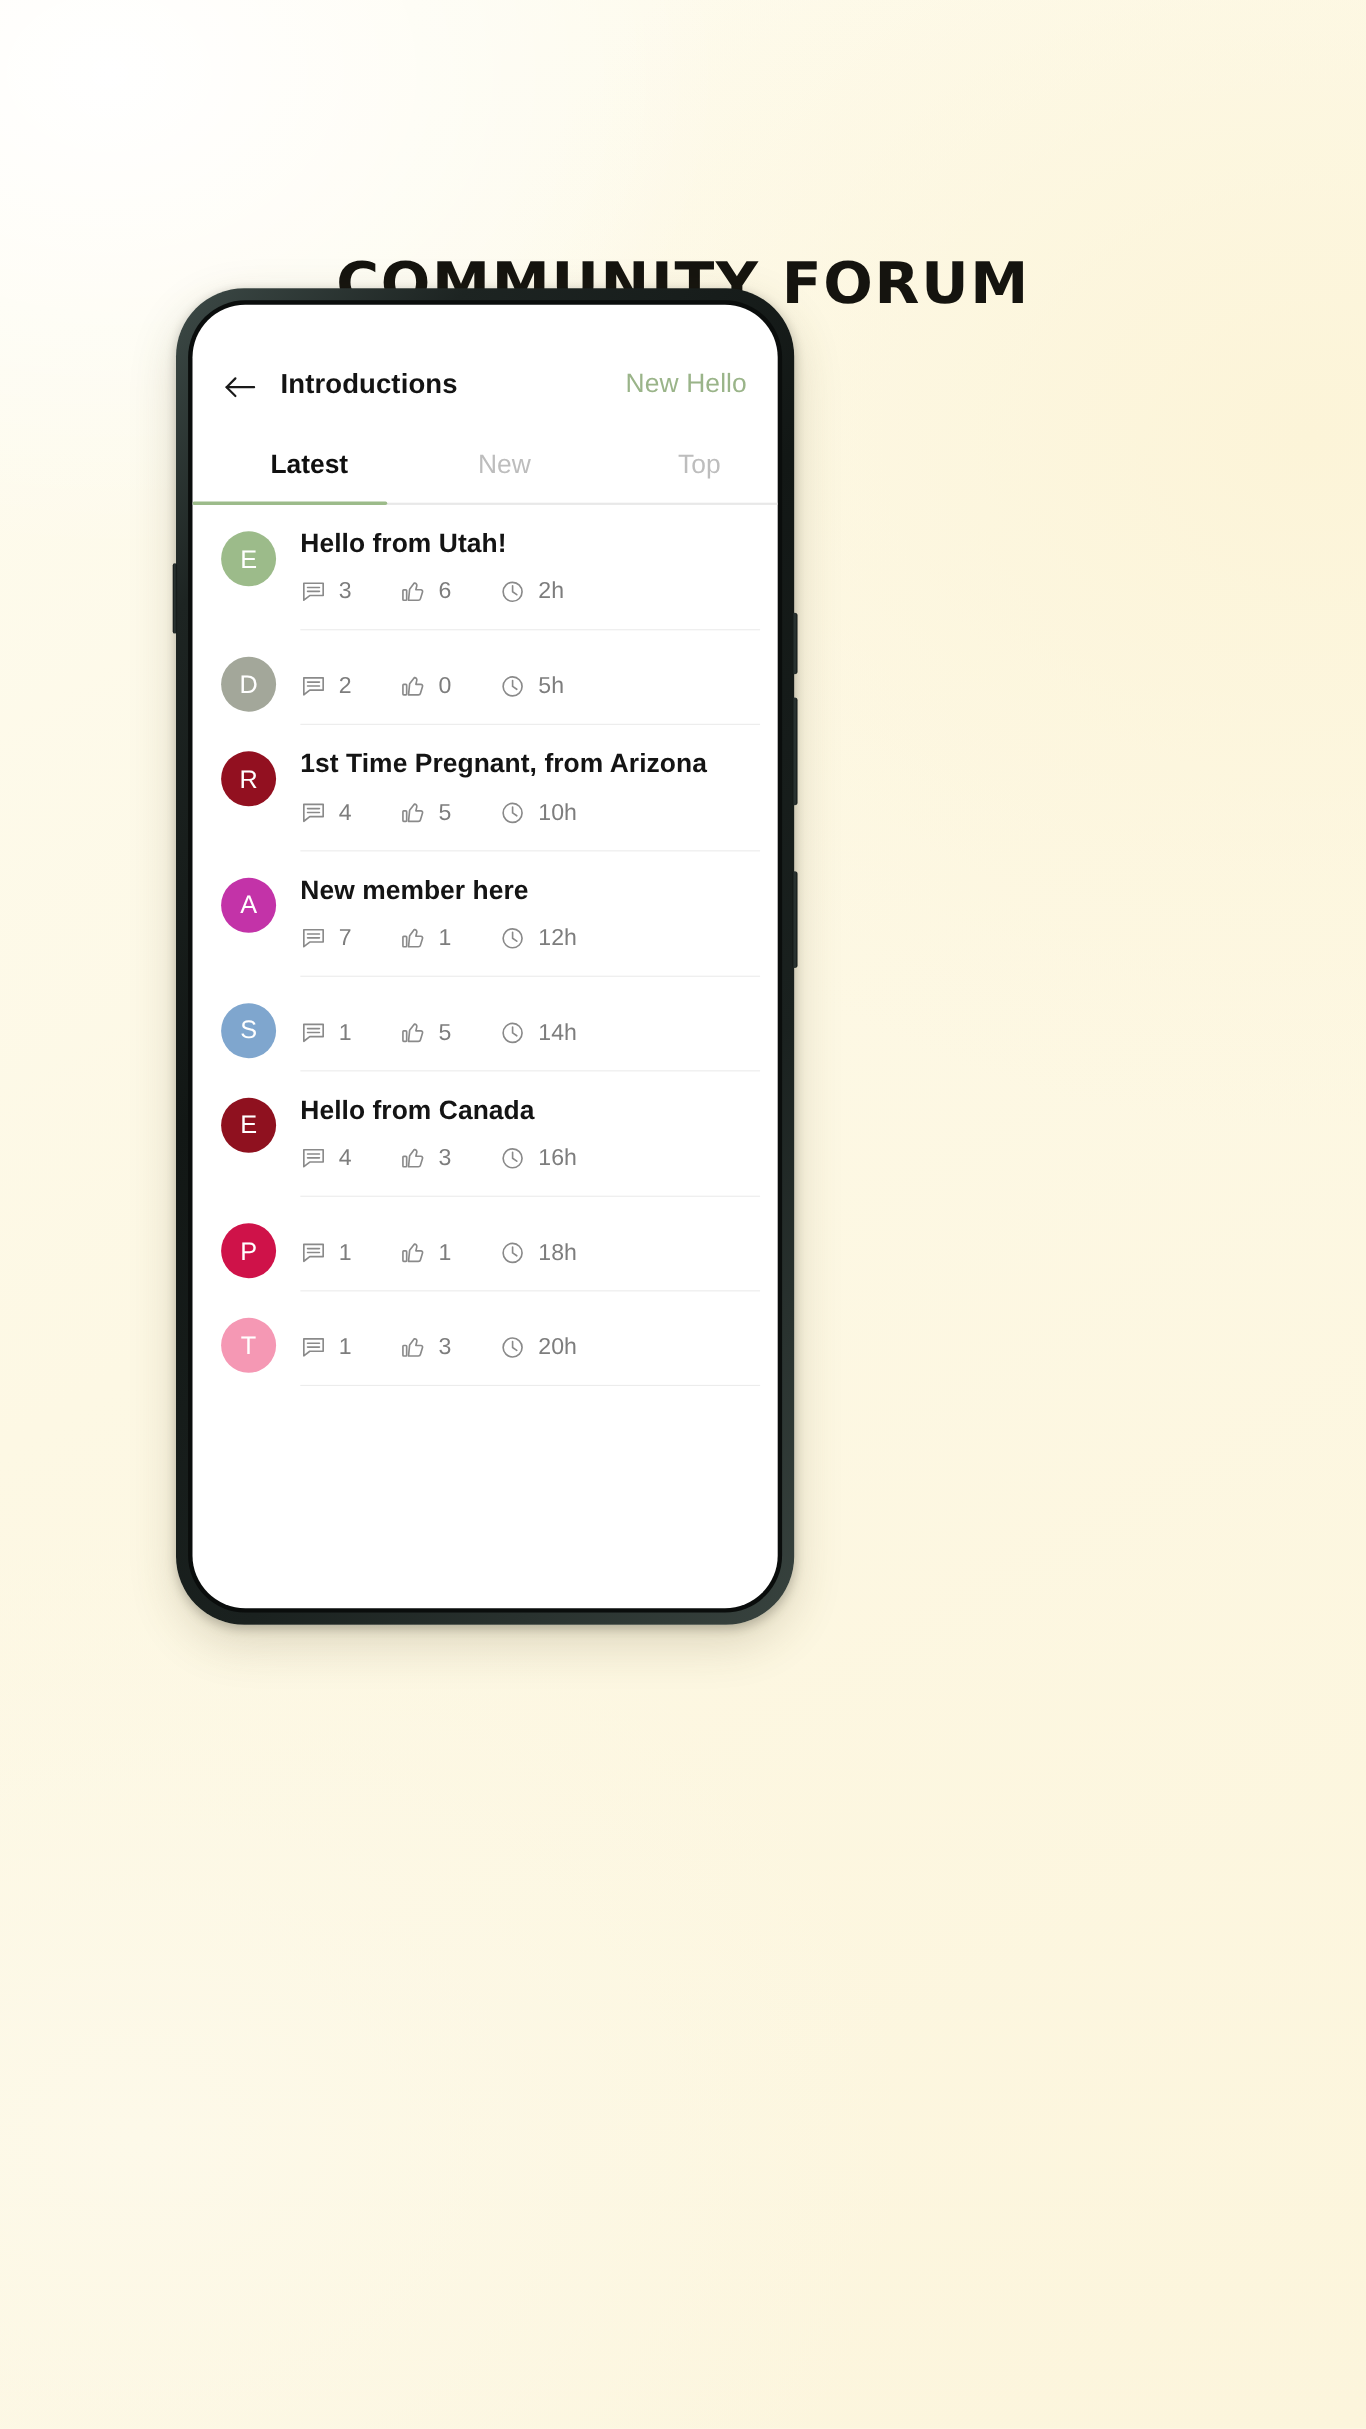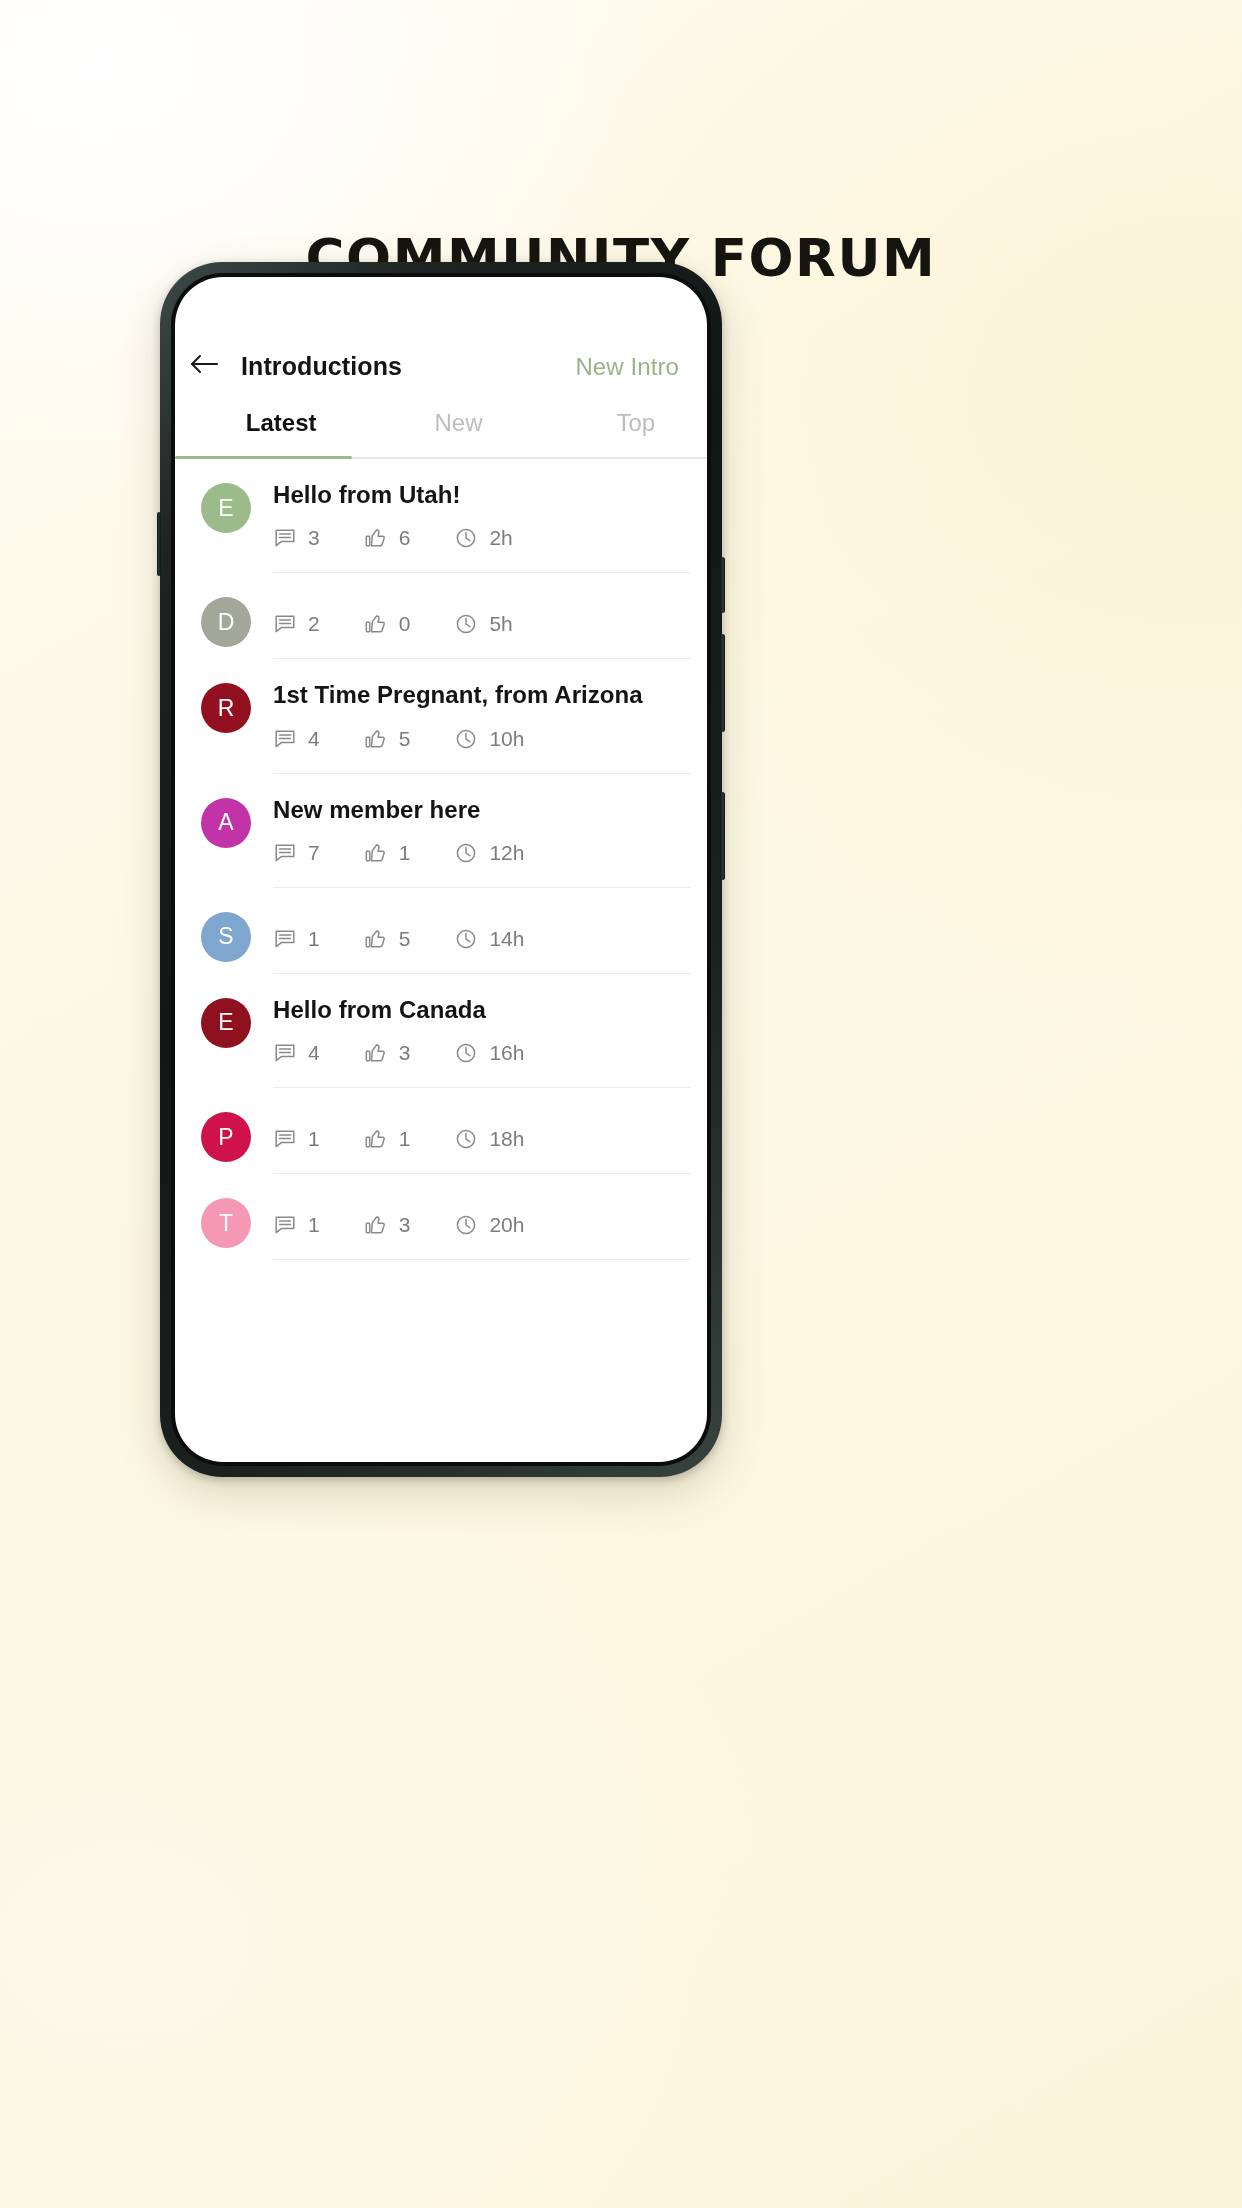--- a/index.html
+++ b/index.html
@@ -61,22 +61,22 @@
   .btn-side.b2 { top:372px; height:98px; }
   .btn-side.b3 { top:530px; height:88px; }
   .btn-left {
     position:absolute; left:-3px; top:250px;
     width:4px; height:64px; border-radius:3px;
     background: linear-gradient(270deg,#0f1413,#2b3533 55%,#101514);
   }
 
   
   .app-header {
-    display:flex; align-items:flex-end;
-    padding: 58px 26px 0 12px;
+    display:flex; align-items:flex-start;
+    padding: 58px 26px 0 26px;
     height:104px;
   }
   .back-icon {
     width:34px; height:34px;
     flex:0 0 auto;
     display:flex; align-items:center; justify-content:center;
     margin-right:20px;
   }
   .back-icon svg { display:block; }
   .screen-title {
@@ -190,21 +190,21 @@
     <div class="screen">
 
       <div class="app-header">
         <div class="back-icon">
           <svg width="30" height="24" viewBox="0 0 30 24" fill="none" stroke="#1a1a1a" stroke-width="2" stroke-linecap="round" stroke-linejoin="round">
             <line x1="28" y1="12" x2="3" y2="12"></line>
             <polyline points="11,4 3,12 11,20"></polyline>
           </svg>
         </div>
         <div class="screen-title">Introductions</div>
-        <div class="new-topic" style="color: rgb(154, 180, 137);">New Intro</div>
+        <div class="new-topic" style="color: rgb(154, 180, 137);">New Hello</div>
       </div>
 
       <div class="tabs">
         <div class="tab active">Latest</div>
         <div class="tab">New</div>
         <div class="tab">Top</div>
       </div>
       <div class="tab-rule">
         <div class="tab-indicator" style="background: rgb(156, 187, 138);"></div>
       </div>

